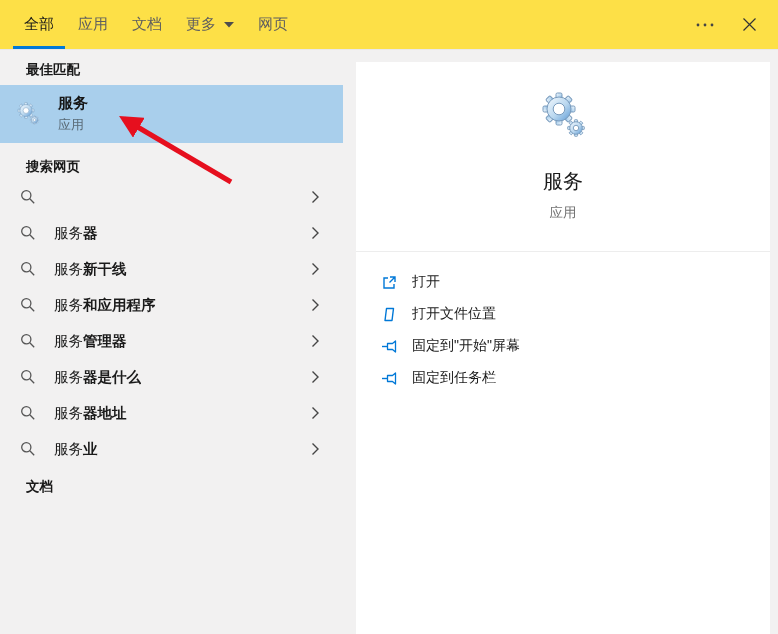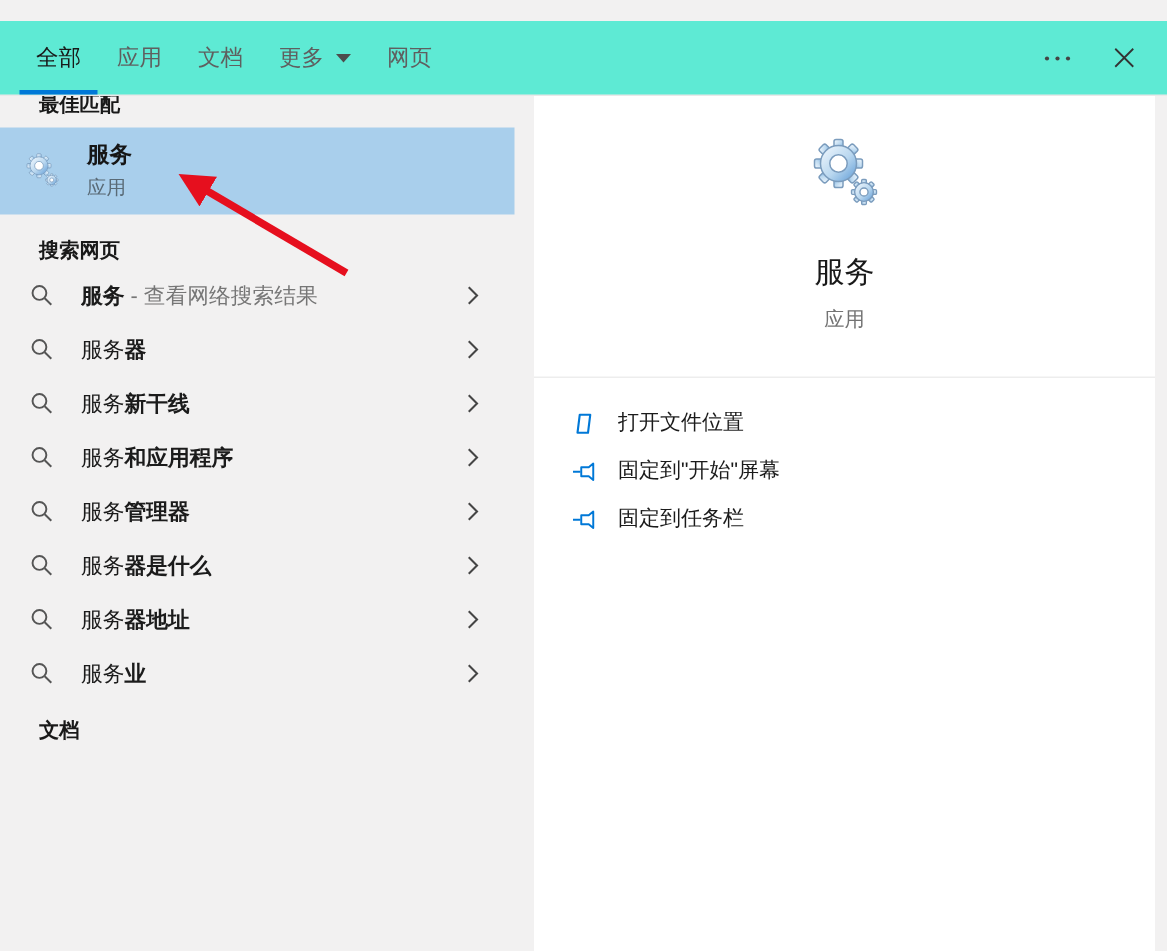--- a/index.html
+++ b/index.html
@@ -4,23 +4,23 @@
 <style>
   * { margin:0; padding:0; box-sizing:border-box; }
   html,body { width:778px; height:634px; }
   body {
     font-family:"Liberation Sans","DejaVu Sans",sans-serif;
     background:#f2f1f1; color:#1b1b1b; overflow:hidden; position:relative;
   }
 
   
   .toolbar {
-    position:absolute; left:0; top:14px; width:778px; height:50px;
+    position:absolute; left:0; top:0; width:778px; height:50px;
     display:flex; align-items:center; border-bottom:1px solid #e9e8e8;
-    background:#5eead4; z-index:5;
+    background:#fde047; z-index:5;
   }
   .tabs { display:flex; height:100%; margin-left:12px; }
   .tab {
     position:relative; display:flex; align-items:center; justify-content:center;
     padding:0 11px; margin:0 1px; font-size:15px; color:#5f5f5f; cursor:pointer;
   }
   .tab.selected { color:#191919; }
   .tab.selected::after {
     content:""; position:absolute; left:0; right:0; bottom:0; height:3px;
     background:#0078d7;
@@ -178,21 +178,20 @@
 
   <div class="section-header hdr-web">搜索网页</div>
 
   <div class="row">
     <span class="row-icon">
       <svg width="16" height="16" viewBox="0 0 16 16">
           <circle cx="6.3" cy="6.3" r="4.6" fill="none" stroke="#555" stroke-width="1.3"></circle>
           <line x1="9.8" y1="9.8" x2="14.2" y2="14.2" stroke="#555" stroke-width="1.3"></line>
         </svg>
     </span>
-    <span class="row-label"><span class="q-bold">服务</span><span class="rest-gray"> - 查看网络搜索结果</span></span>
     <span class="chev">
       <svg width="9" height="14" viewBox="0 0 9 14">
           <polyline points="1.5,1.5 7,7 1.5,12.5" fill="none" stroke="#454545" stroke-width="1.4"></polyline>
         </svg>
     </span>
   </div>
 
   <div class="row">
     <span class="row-icon">
       <svg width="16" height="16" viewBox="0 0 16 16">
@@ -307,20 +306,29 @@
   <div class="hero">
     <svg class="gear-big" viewBox="0 0 56 56">
         <use href="#gearsGroup"></use>
       </svg>
     <div class="hero-title">服务</div>
     <div class="hero-sub">应用</div>
   </div>
   <div class="divider"></div>
   <div class="actions">
 
+    <div class="action-row">
+      <span class="a-icon">
+        <svg width="17" height="17" viewBox="0 0 17 17">
+          <path d="M7 4 H3 V14 H13 V10" fill="none" stroke="#0078d7" stroke-width="1.4"></path>
+          <path d="M9 3 H14 V8 M14 3 L8.5 8.5" fill="none" stroke="#0078d7" stroke-width="1.4"></path>
+        </svg>
+      </span>
+      <span class="a-label">打开</span>
+    </div>
 
 
     <div class="action-row">
       <span class="a-icon">
         <svg width="17" height="17" viewBox="0 0 17 17">
           <path d="M5.5 2.5 H12.5 L11 14.5 H4 Z" fill="none" stroke="#0078d7" stroke-width="1.4" stroke-linejoin="round"></path>
         </svg>
       </span>
       <span class="a-label">打开文件位置</span>
     </div>

